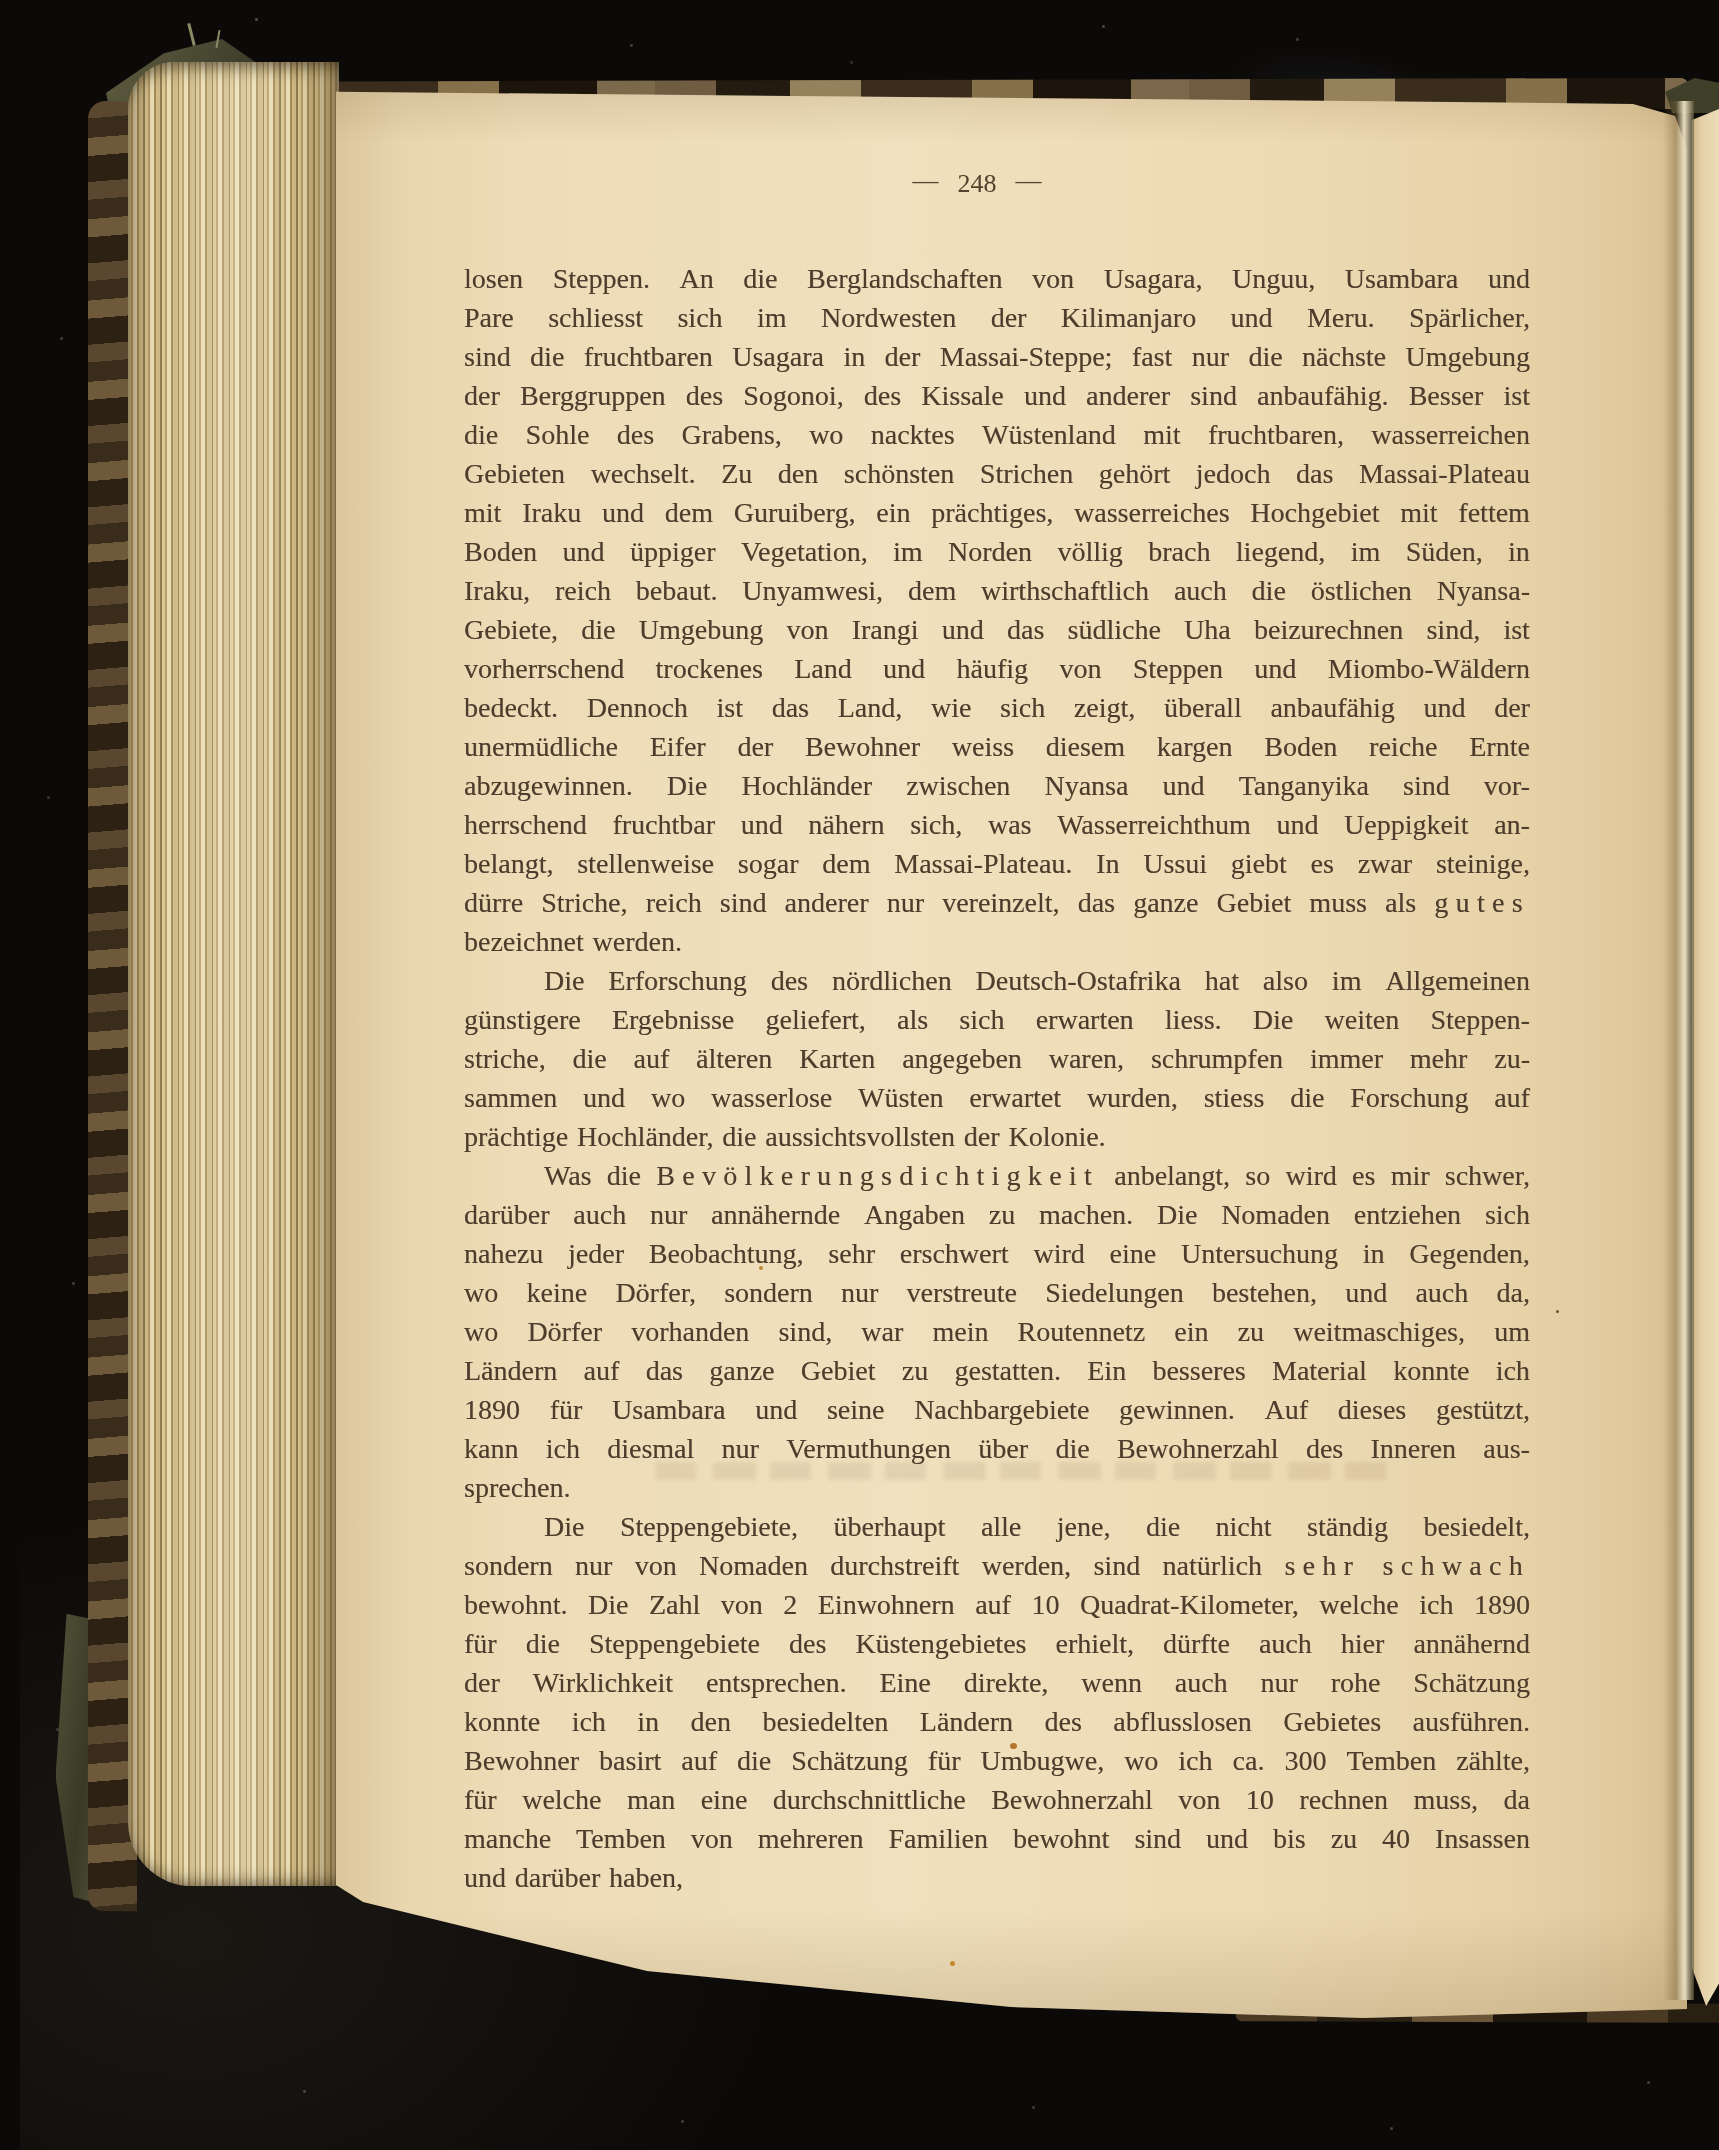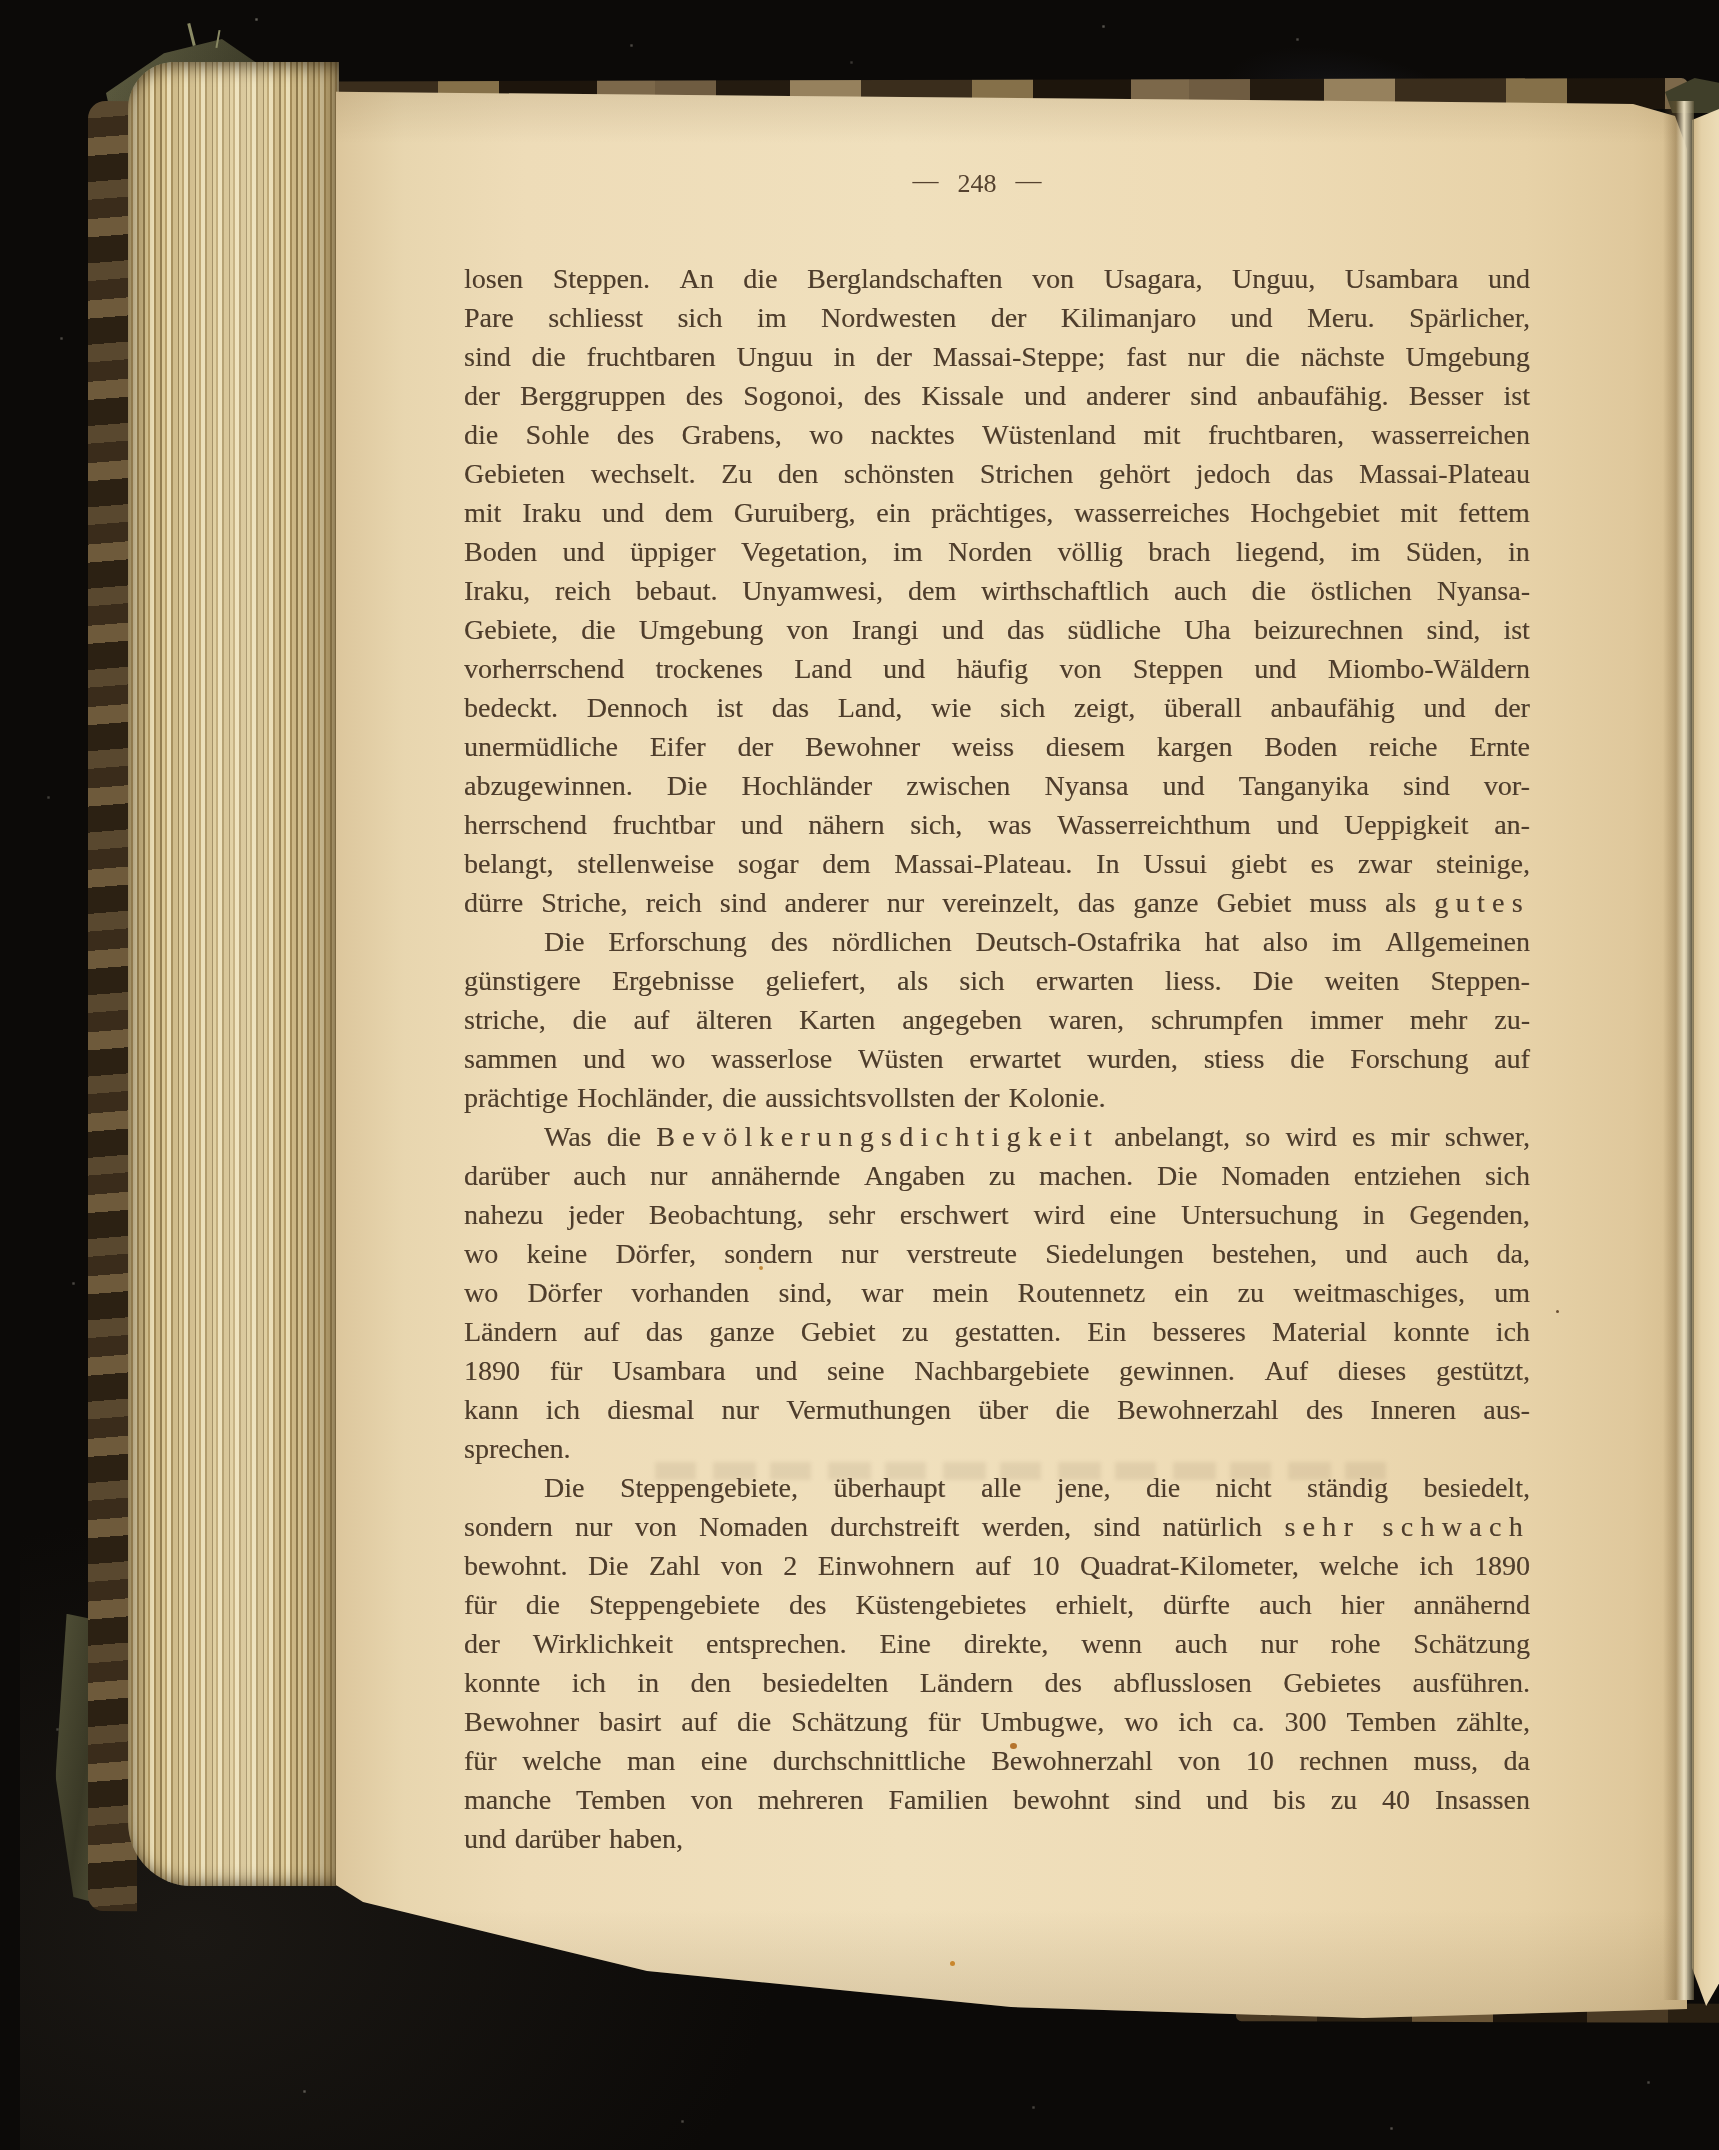--- a/index.html
+++ b/index.html
@@ -144,21 +144,21 @@
         <span>der</span>
         <span>Kilimanjaro</span>
         <span>und</span>
         <span>Meru.</span>
         <span>Spärlicher,</span>
       </div>
       <div class="line">
         <span>sind</span>
         <span>die</span>
         <span>fruchtbaren</span>
-        <span>Unguu</span>
+        <span>Usagara</span>
         <span>in</span>
         <span>der</span>
         <span>Massai-Steppe;</span>
         <span>fast</span>
         <span>nur</span>
         <span>die</span>
         <span>nächste</span>
         <span>Umgebung</span>
       </div>
       <div class="line">
@@ -333,20 +333,24 @@
         <span>anderer</span>
         <span>nur</span>
         <span>vereinzelt,</span>
         <span>das</span>
         <span>ganze</span>
         <span>Gebiet</span>
         <span>muss</span>
         <span>als</span>
         <span class="ls">gutes</span>
       </div>
+      <div class="line nojust">
+        <span>bezeichnet</span>
+        <span>werden.</span>
+      </div>
       <div class="line indent">
         <span>Die</span>
         <span>Erforschung</span>
         <span>des</span>
         <span>nördlichen</span>
         <span>Deutsch-Ostafrika</span>
         <span>hat</span>
         <span>also</span>
         <span>im</span>
         <span>Allgemeinen</span>

